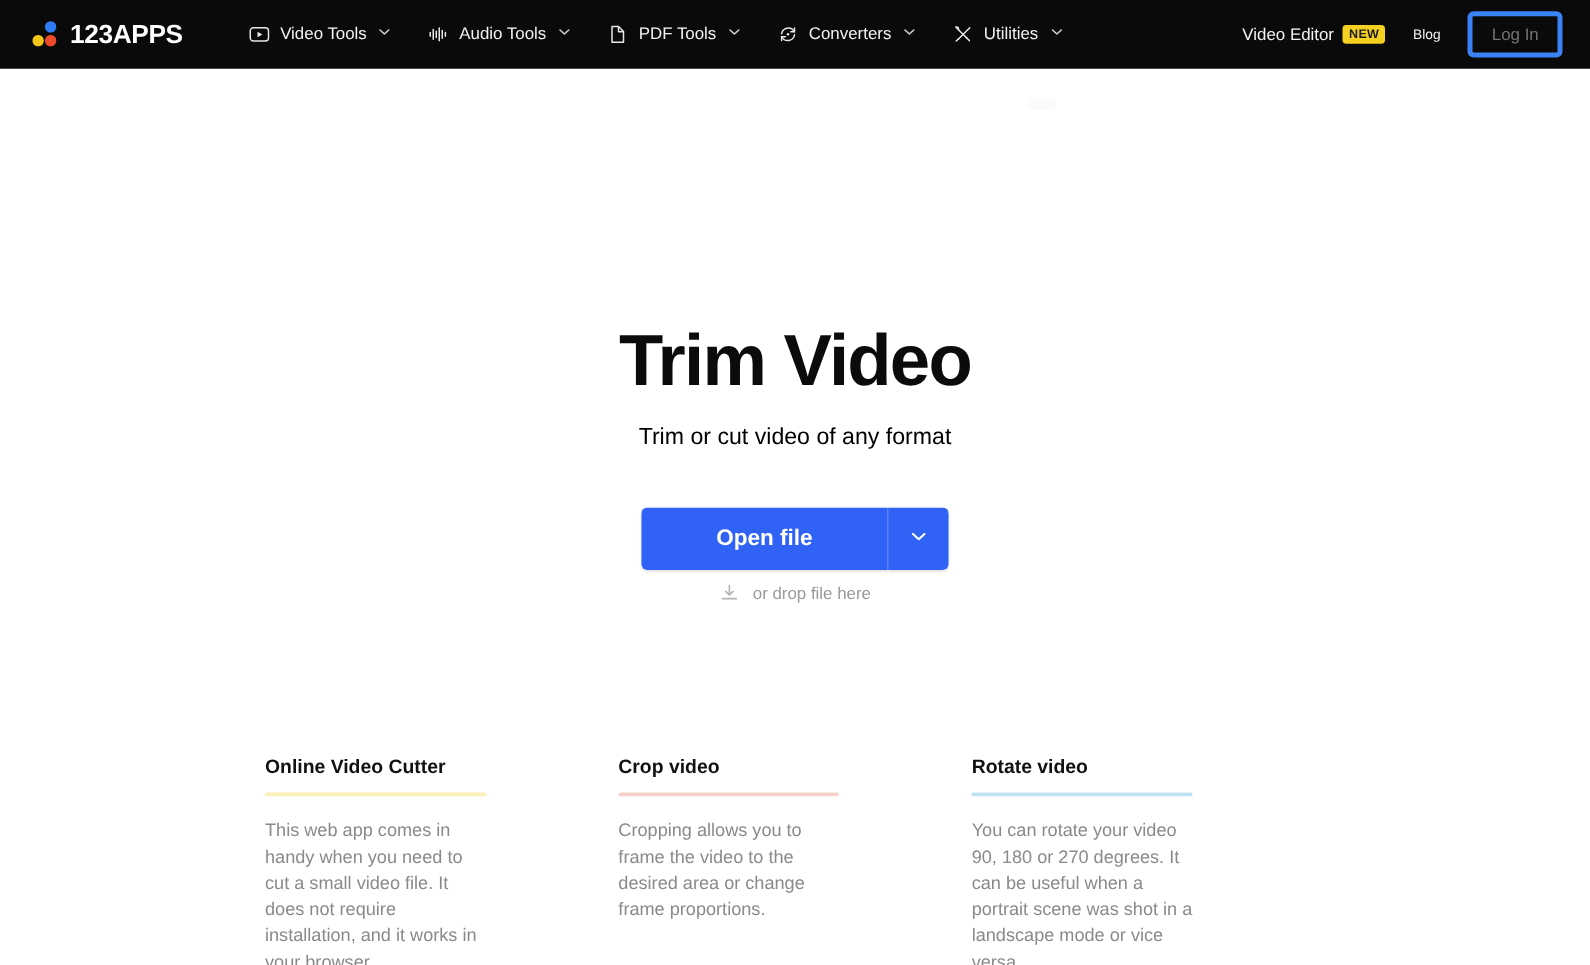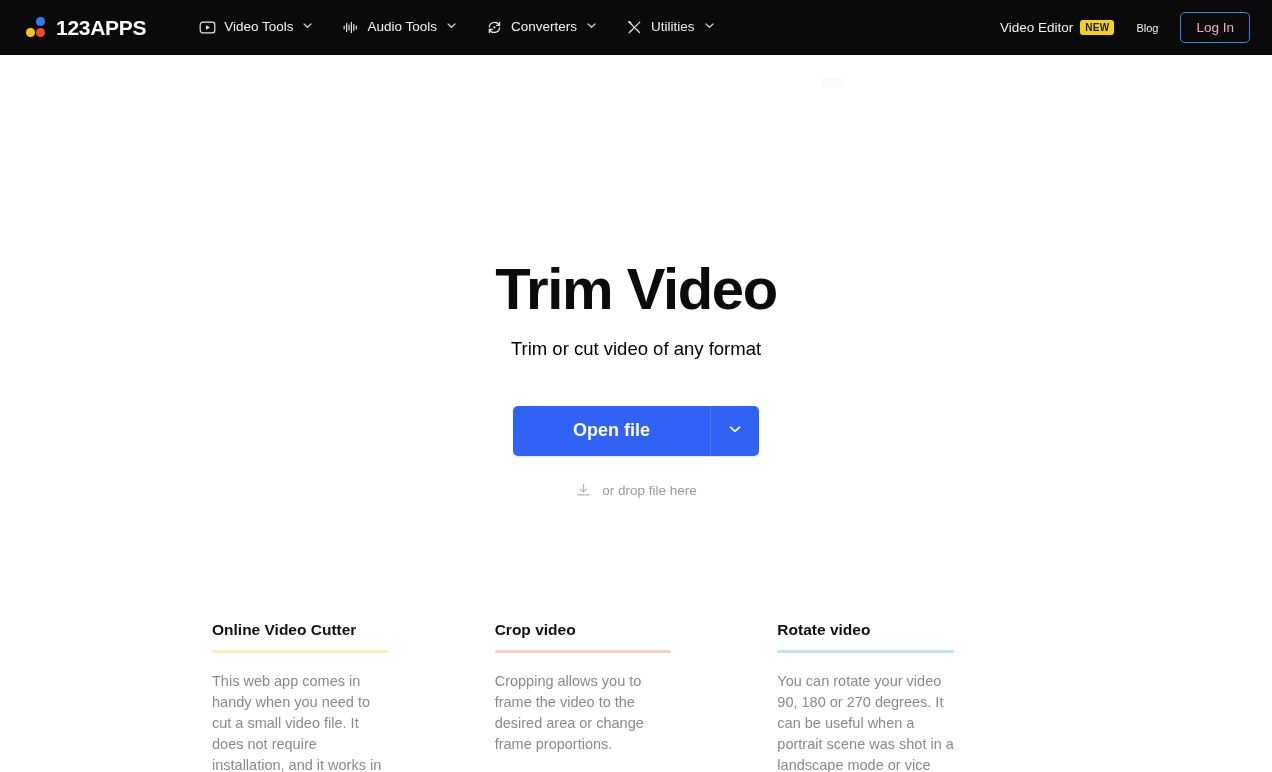--- a/index.html
+++ b/index.html
@@ -82,24 +82,24 @@
     font-weight: 700;
     letter-spacing: 0.3px;
     padding: 2px 5px 2px 5px;
     border-radius: 3px;
     line-height: 1.1;
   }
   .blog-link {
     font-size: 11px; color: #f2f2f2; cursor: pointer; padding: 6px 10px;
   }
   .login-btn {
-    border: 1px solid #3b82f6;
+    border: 4px solid #3b82f6;
     border-radius: 5px;
     font-size: 13.5px;
-    color: #f9a8d4;
+    color: #737373;
     background: transparent;
     padding: 7px 15px;
     cursor: pointer;
     font-family: inherit;
     margin-left: 6px;
   }
 
   
   .hero {
     text-align: center;
@@ -144,21 +144,21 @@
     width: 49px;
     background: #2f62f5;
     border: none;
     border-left: 1px solid #4e79f7;
     cursor: pointer;
     display: flex; align-items: center; justify-content: center;
     color: #fff;
   }
 
   .drop-row {
-    margin-top: 26px;
+    margin-top: 10px;
     display: flex;
     align-items: center;
     justify-content: center;
     gap: 10px;
     font-size: 13.5px;
     color: #9a9a9a;
   }
   .drop-ico { width: 17px; height: 17px; display:inline-flex; }
 
   
@@ -240,20 +240,34 @@
           </svg>
         </span>
         <span>Audio Tools</span>
         <span class="caret">
           <svg width="11" height="11" viewBox="0 0 11 11" fill="none">
               <path d="M2 4l3.5 3.2L9 4" stroke="#cfcfcf" stroke-width="1.3" stroke-linecap="round" stroke-linejoin="round"></path>
             </svg>
         </span>
       </div>
 
+      <div class="nav-item">
+        <span class="nav-ico">
+          <svg width="17" height="17" viewBox="0 0 17 17" fill="none">
+            <path d="M3.6 2.2h5.2l4 4v8.6H3.6z" stroke="#e8e8e8" stroke-width="1.2" stroke-linejoin="round"></path>
+            <path d="M8.8 2.2v4.2h4" stroke="#e8e8e8" stroke-width="1.2" stroke-linejoin="round"></path>
+          </svg>
+        </span>
+        <span>PDF Tools</span>
+        <span class="caret">
+          <svg width="11" height="11" viewBox="0 0 11 11" fill="none">
+              <path d="M2 4l3.5 3.2L9 4" stroke="#cfcfcf" stroke-width="1.3" stroke-linecap="round" stroke-linejoin="round"></path>
+            </svg>
+        </span>
+      </div>
 
       <div class="nav-item">
         <span class="nav-ico">
           <svg width="17" height="17" viewBox="0 0 17 17" fill="none" stroke="#e8e8e8" stroke-width="1.2" stroke-linecap="round">
             <path d="M13.4 6.3A5.4 5.4 0 0 0 3.3 8"></path>
             <path d="M3.5 10.6a5.4 5.4 0 0 0 10.1-1.8"></path>
             <path d="M13.6 3.4v3h-3"></path>
             <path d="M3.3 13.4v-3h3"></path>
             <circle cx="8.4" cy="8.4" r="1.05" fill="#e8e8e8" stroke="none"></circle>
           </svg>

